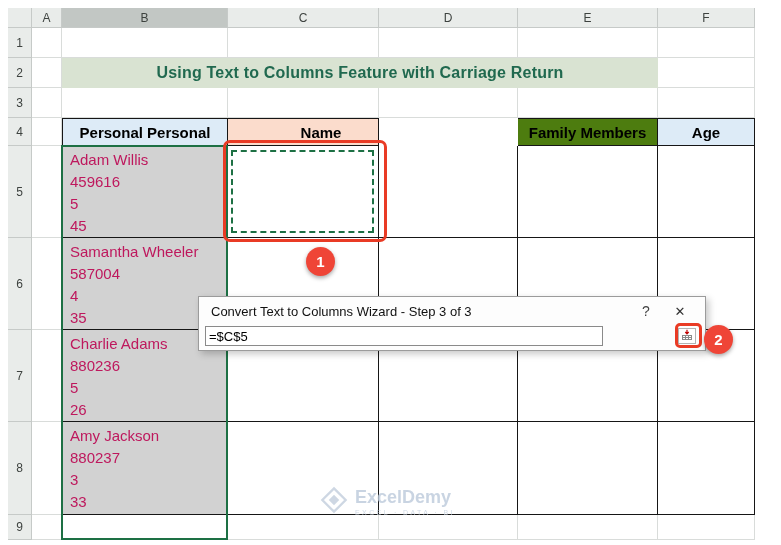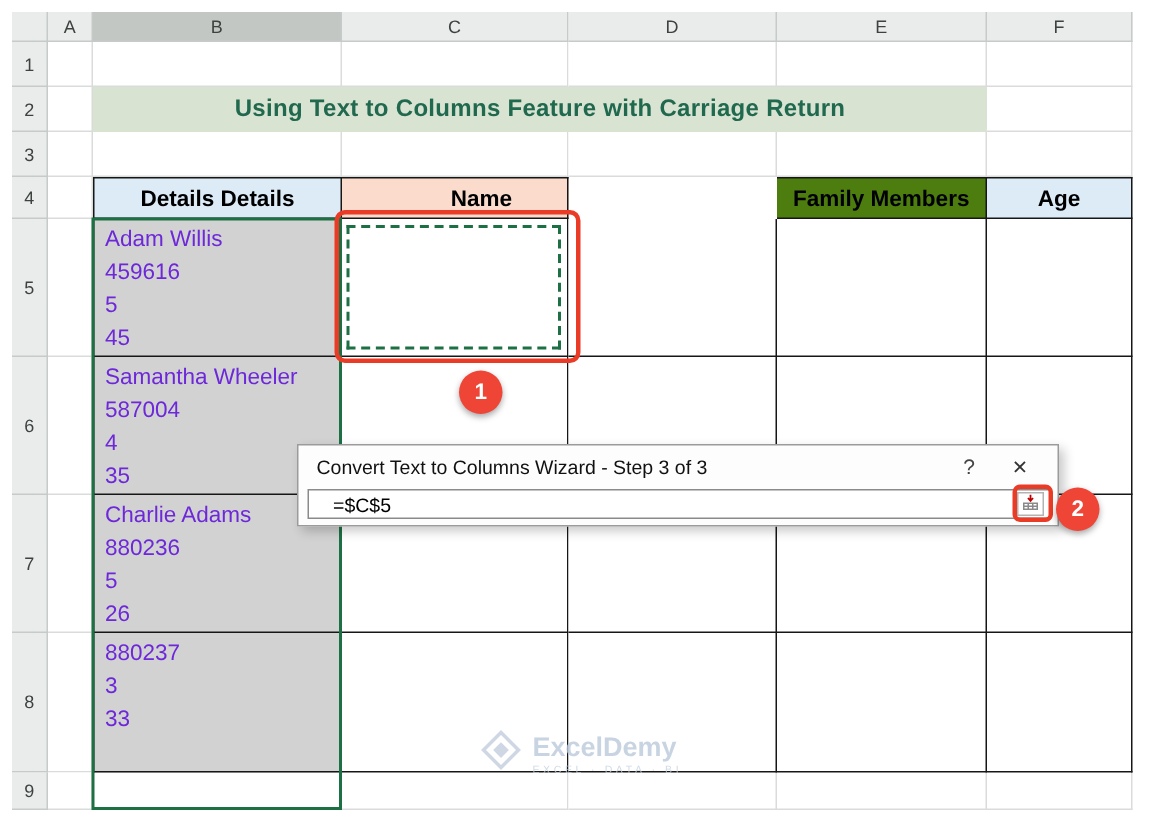--- a/index.html
+++ b/index.html
@@ -15,21 +15,21 @@
   .g{border-right:1px solid #d9dcda;border-bottom:1px solid #d9dcda;background:#fff;}
   .banner{grid-area:3/3/4/7;background:#d9e3d2;display:flex;align-items:center;justify-content:center;
         font-weight:bold;font-size:16px;color:#20694f;letter-spacing:.2px;}
   .t{border-right:1px solid #161616;border-bottom:1px solid #161616;background:#fff;}
   .tl{border-left:1px solid #161616;}
   .th{border-top:1px solid #161616;display:flex;align-items:center;justify-content:center;
       font-weight:bold;font-size:15px;color:#000;}
   .bg-blue{background:#ddebf7;}
   .bg-salmon{background:#fbdccc;padding-left:36px;}
   .bg-tan{background:#4d7c0f;}
-  .bdata{background:#d2d2d2;padding:3px 4px 0 7px;font-size:15px;color:#6d28d9;}
+  .bdata{background:#d2d2d2;padding:3px 4px 0 7px;font-size:15px;color:#be185d;}
   .bdata div{line-height:22px;white-space:nowrap;}
 
   .sel-outline{position:absolute;left:61px;top:145px;width:167px;height:395px;
         border:2px solid #1d7044;z-index:2;pointer-events:none;}
   .ants{position:absolute;left:231px;top:150px;width:143px;height:83px;
         border:2px dashed #1d7044;z-index:3;}
   .anno-rect1{position:absolute;left:223px;top:140px;width:164px;height:102px;
         border:3px solid #e93b25;border-radius:7px;z-index:6;}
   .anno-sq2{position:absolute;left:675px;top:323px;width:27px;height:25px;
         border:3px solid #e93b25;border-radius:5px;z-index:7;}
@@ -39,23 +39,23 @@
   #c1{left:306px;top:247px;}
   #c2{left:704px;top:325px;}
 
   .dialog{position:absolute;left:198px;top:296px;width:508px;height:55px;background:#fdfdfd;
         border:1px solid #9b9b9b;box-shadow:3px 3px 7px rgba(0,0,0,.22);z-index:5;}
   .dialog-title{position:absolute;left:12px;top:7px;font-size:13px;color:#111;}
   .dlg-help{position:absolute;right:50px;top:5px;font-size:14px;color:#444;width:18px;height:18px;
         display:flex;align-items:center;justify-content:center;cursor:default;}
   .dlg-close{position:absolute;right:16px;top:5px;font-size:13px;color:#333;width:18px;height:18px;
         display:flex;align-items:center;justify-content:center;cursor:default;}
-  .dlg-input{position:absolute;left:6px;top:29px;width:496px;height:20px;border:1px solid #8a8a8a;
+  .dlg-input{position:absolute;left:6px;top:29px;width:398px;height:20px;border:1px solid #8a8a8a;
         background:#fff;font-size:13px;font-family:"Liberation Sans",sans-serif;
-        padding:0 26px 0 16px;color:#000;}
+        padding:0 26px 0 3px;color:#000;}
   .collapse-btn{position:absolute;right:9px;top:31px;width:18px;height:16px;border:1px solid #b3b3b3;
         background:#fff;display:flex;align-items:center;justify-content:center;padding:0;}
 
   .watermark{position:absolute;left:320px;top:486px;display:flex;align-items:center;gap:7px;
         opacity:.8;z-index:4;pointer-events:none;}
   .wm-brand{font-size:18px;font-weight:600;color:#bccadb;line-height:18px;}
   .wm-tag{font-size:7px;letter-spacing:2.4px;color:#c6d2e0;text-align:center;margin-top:3px;}
 </style>
 </head>
 <body>
@@ -103,21 +103,21 @@
     <div class="g" style="grid-area:9/2"></div>
     <div class="g" style="grid-area:10/2"></div>
     <div class="g" style="grid-area:10/3"></div>
     <div class="g" style="grid-area:10/4"></div>
     <div class="g" style="grid-area:10/5"></div>
     <div class="g" style="grid-area:10/6"></div>
     <div class="g" style="grid-area:10/7"></div>
 
     <div class="banner">Using Text to Columns Feature with Carriage Return</div>
 
-    <div class="t th tl bg-blue" style="grid-area:5/3">Details Details</div>
+    <div class="t th tl bg-blue" style="grid-area:5/3">Personal Personal</div>
     <div class="t th bg-salmon" style="grid-area:5/4">Name</div>
     <div class="t th bg-tan" style="grid-area:5/6">Family Members</div>
     <div class="t th bg-blue" style="grid-area:5/7">Age</div>
 
     <div class="t tl bdata" style="grid-area:6/3">
       <div>Adam Willis</div>
       <div>459616</div>
       <div>5</div>
       <div>45</div>
     </div>
@@ -127,20 +127,21 @@
       <div>4</div>
       <div>35</div>
     </div>
     <div class="t tl bdata" style="grid-area:8/3">
       <div>Charlie Adams</div>
       <div>880236</div>
       <div>5</div>
       <div>26</div>
     </div>
     <div class="t tl bdata" style="grid-area:9/3">
+      <div>Amy Jackson</div>
       <div>880237</div>
       <div>3</div>
       <div>33</div>
     </div>
 
     <div class="t" style="grid-area:6/4"></div>
     <div class="t" style="grid-area:6/5"></div>
     <div class="t" style="grid-area:6/6"></div>
     <div class="t" style="grid-area:6/7"></div>
     <div class="t" style="grid-area:7/4"></div>

